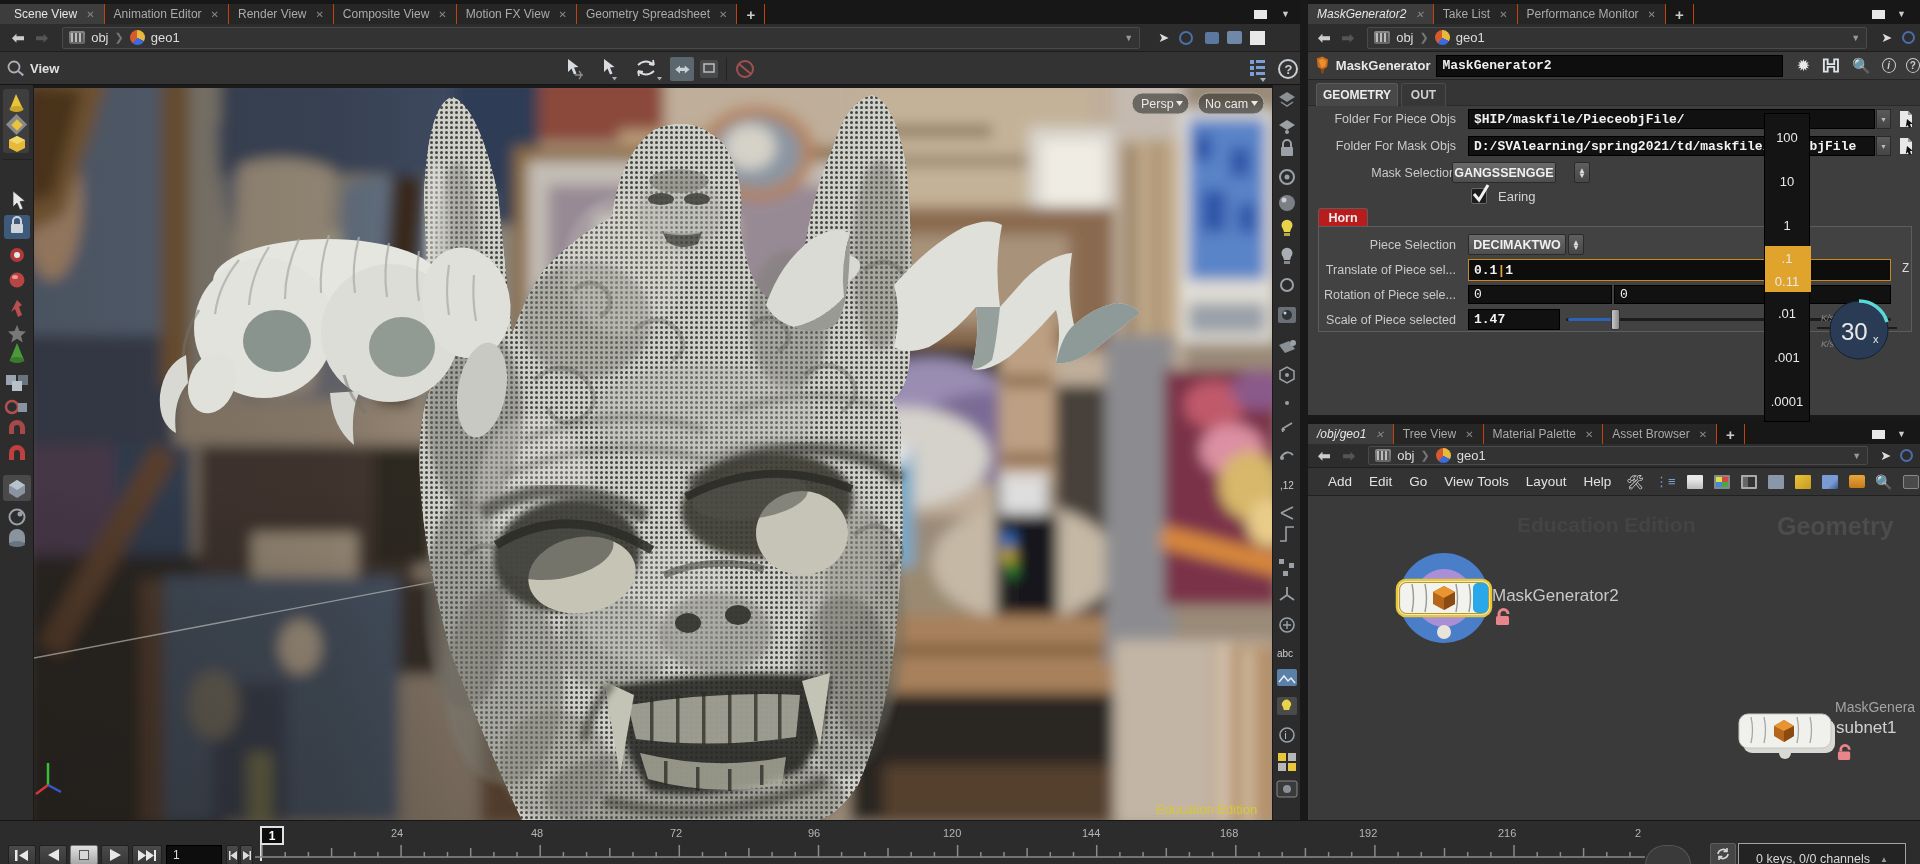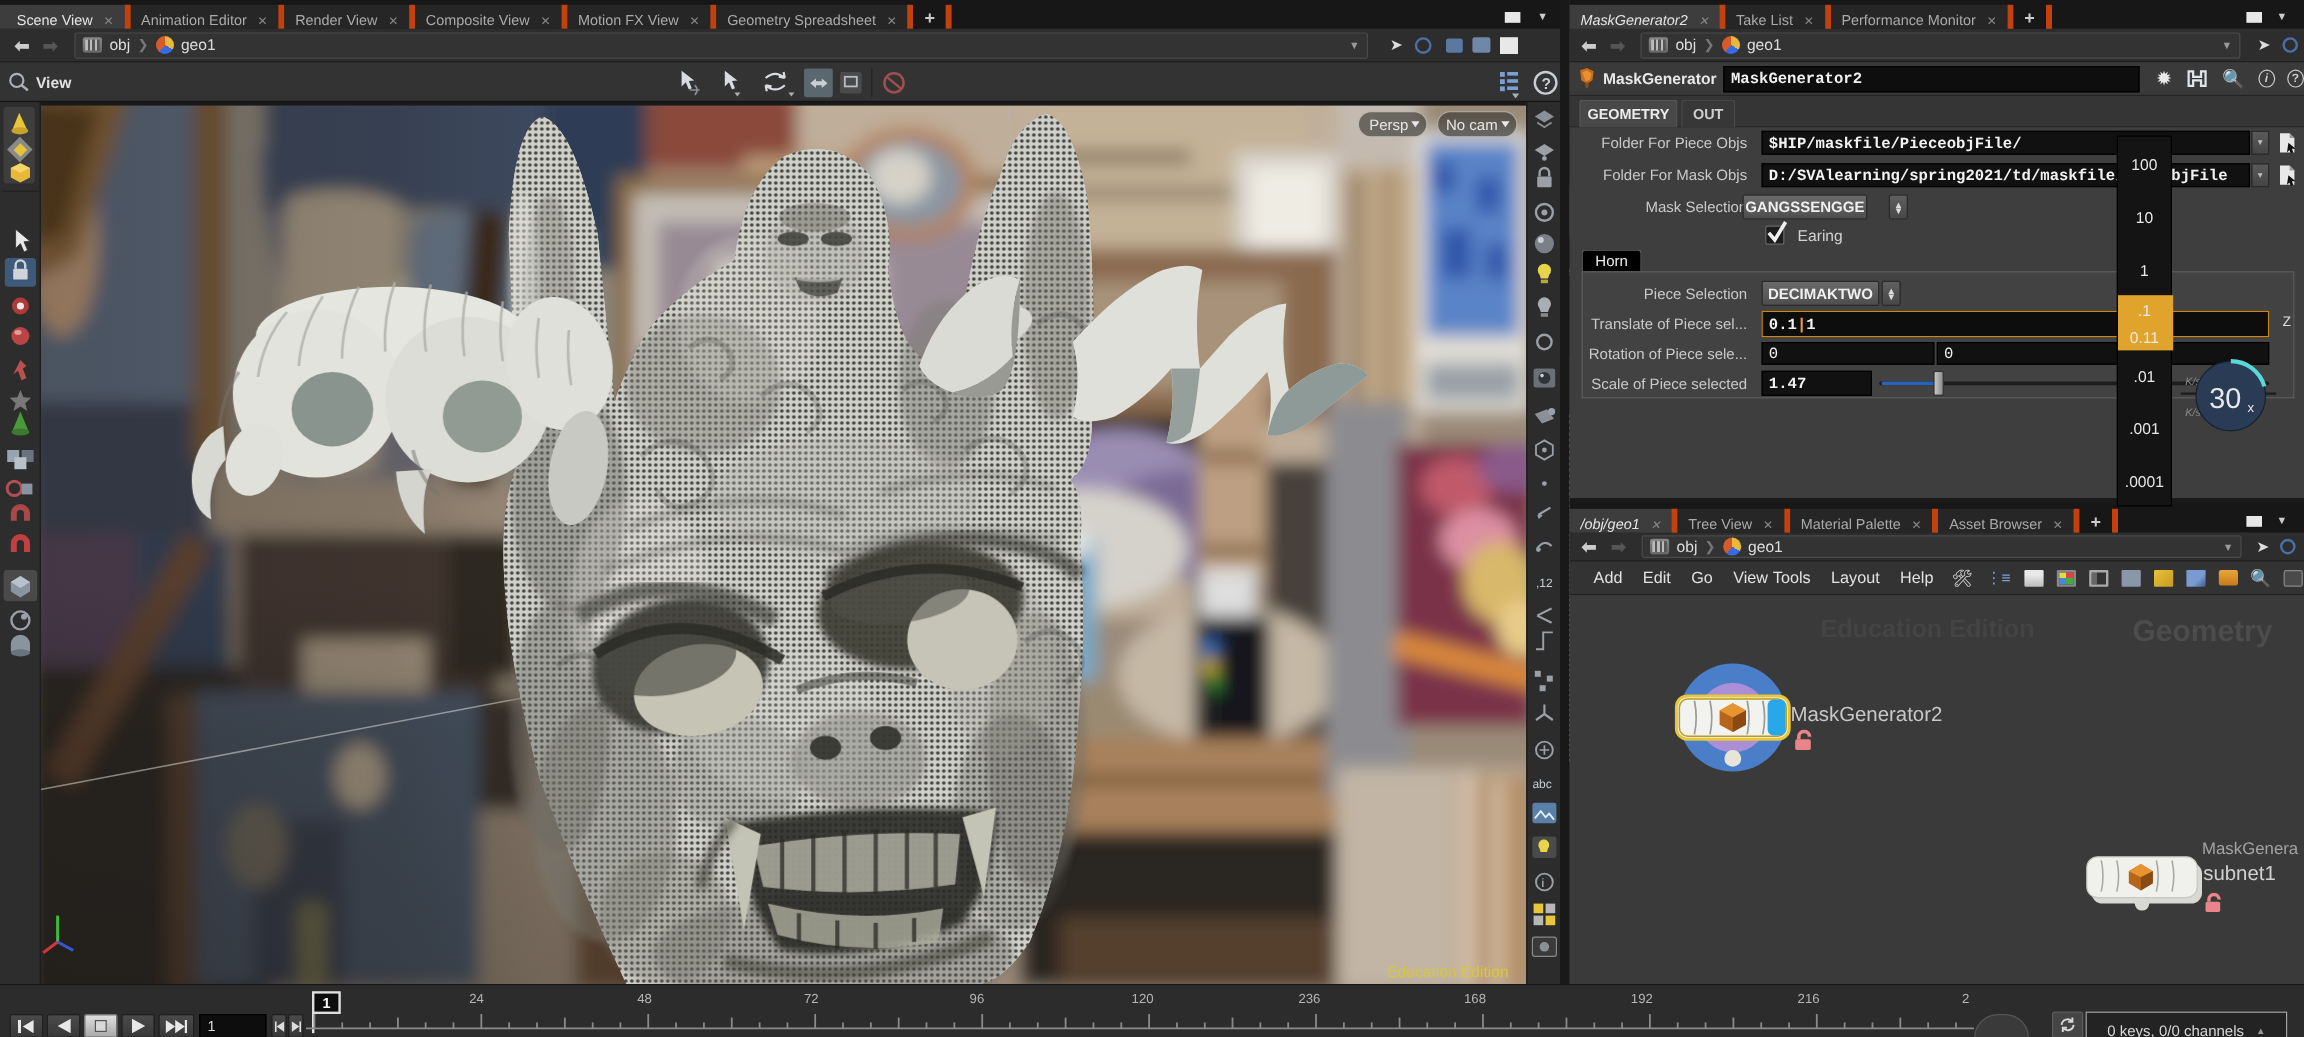--- a/index.html
+++ b/index.html
@@ -1,19 +1,19 @@
 <!DOCTYPE html>
 <html><head><meta charset="utf-8"><style>
 *{margin:0;padding:0;box-sizing:border-box}
 html,body{width:1920px;height:864px;overflow:hidden;background:#222;font-family:"Liberation Sans",sans-serif;}
 .abs{position:absolute}
 #root{position:relative;width:1920px;height:864px;background:#2c2c2c}
 
 .tabbar{height:24px;background:#171717;display:flex;align-items:stretch;font-size:12px;color:#aaa;padding-top:4px}
-.tab{display:flex;align-items:flex-end;gap:9px;padding:0 9px;background:#262626;border-right:5px solid #c2410c;white-space:nowrap}
+.tab{display:flex;align-items:center;gap:9px;padding:0 9px;background:#262626;border-right:1px solid #c2410c;white-space:nowrap}
 .tab .x{color:#888;font-size:10px}
 .tab.act{background:#3d3d3d;color:#e6e6e6}
 .tab.plus{background:#171717;color:#ccc;font-size:15px;font-weight:bold}
 
 .pathbar{background:#2d2d2d;display:flex;align-items:center;color:#ddd;font-size:13px;border-bottom:1px solid #1d1d1d}
 .crumbbox{height:22px;background:#333;border:1px solid #4a4a4a;border-radius:2px;display:flex;align-items:center;padding:0 6px;gap:6px}
 .navarr{font-size:15px;color:#ccc;font-weight:bold}
 .navarr.dim{color:#555}
 .chev{color:#777;font-size:11px}
 .objicon{width:16px;height:13px;background:linear-gradient(#888,#666);border-radius:2px;position:relative}
@@ -566,21 +566,21 @@
     <div class="spin" style="left:266px;top:162px;height:21px">
         <span>▲</span>
         <span>▼</span>
       </div>
     <div class="abs" style="left:163px;top:188px;width:16px;height:16px;background:#1c1c1c;border:1px solid #666;border-radius:2px"></div>
       <svg class="abs" style="left:162px;top:182px" width="22" height="22" viewBox="0 0 22 22">
         <path d="M4 12 L9 18 L18 3" fill="none" stroke="#f0f0f0" stroke-width="3"></path>
       </svg>
     <div class="abs" style="left:190px;top:189px;color:#d2d2d2;font-size:13px">Earing</div>
 
-    <div class="abs" style="left:10px;top:208px;width:50px;height:19px;background:#000000;border:1px solid #5d5d5d;border-bottom:none;border-radius:3px 3px 0 0;color:#ececec;font-size:12.5px;font-weight:normal;display:flex;align-items:center;justify-content:center">Horn</div>
+    <div class="abs" style="left:10px;top:208px;width:50px;height:19px;background:#b91c1c;border:1px solid #5d5d5d;border-bottom:none;border-radius:3px 3px 0 0;color:#ececec;font-size:12.5px;font-weight:bold;display:flex;align-items:center;justify-content:center">Horn</div>
     <div class="abs" style="left:10px;top:226px;width:594px;height:106px;border:1px solid #5d5d5d;background:#424242"></div>
     <div class="rowlbl" style="left:0px;top:238px;width:148px">Piece Selection</div>
     <div class="combo" style="left:160px;top:234px;width:98px;height:21px">DECIMAKTWO</div>
     <div class="spin" style="left:260px;top:234px;height:21px">
         <span>▲</span>
         <span>▼</span>
       </div>
     <div class="rowlbl" style="left:0px;top:263px;width:148px">Translate of Piece sel...</div>
     <div class="field" style="left:160px;top:259px;width:423px;height:22px;border:1px solid #c8881e;background:#0d0d0d">0.1<span style="color:#e8a33d">|</span>1</div>
     <div class="abs" style="left:594px;top:262px;color:#ddd;font-size:12px;font-family:'Liberation Mono',monospace">Z</div>
@@ -684,21 +684,21 @@
         </svg>
     </div>
   </div>
 
   <div id="timeline" class="abs">
     <span class="tnum" style="left:391px">24</span>
       <span class="tnum" style="left:531px">48</span>
       <span class="tnum" style="left:670px">72</span>
       <span class="tnum" style="left:808px">96</span>
       <span class="tnum" style="left:943px">120</span>
-      <span class="tnum" style="left:1082px">236</span>
+      <span class="tnum" style="left:1082px">144</span>
       <span class="tnum" style="left:1220px">168</span>
       <span class="tnum" style="left:1359px">192</span>
       <span class="tnum" style="left:1498px">216</span>
       <span class="tnum" style="left:1635px">2</span>
     <div class="pbtn" style="left:8px;width:28px">
         <svg width="16" height="11" viewBox="0 0 16 11">
           <path d="M1 0 h2.5 v11 h-2.5z M14 0 L5 5.5 L14 11z" fill="#e8e8e8"></path>
         </svg>
       </div>
     <div class="pbtn" style="left:39px;width:28px">

